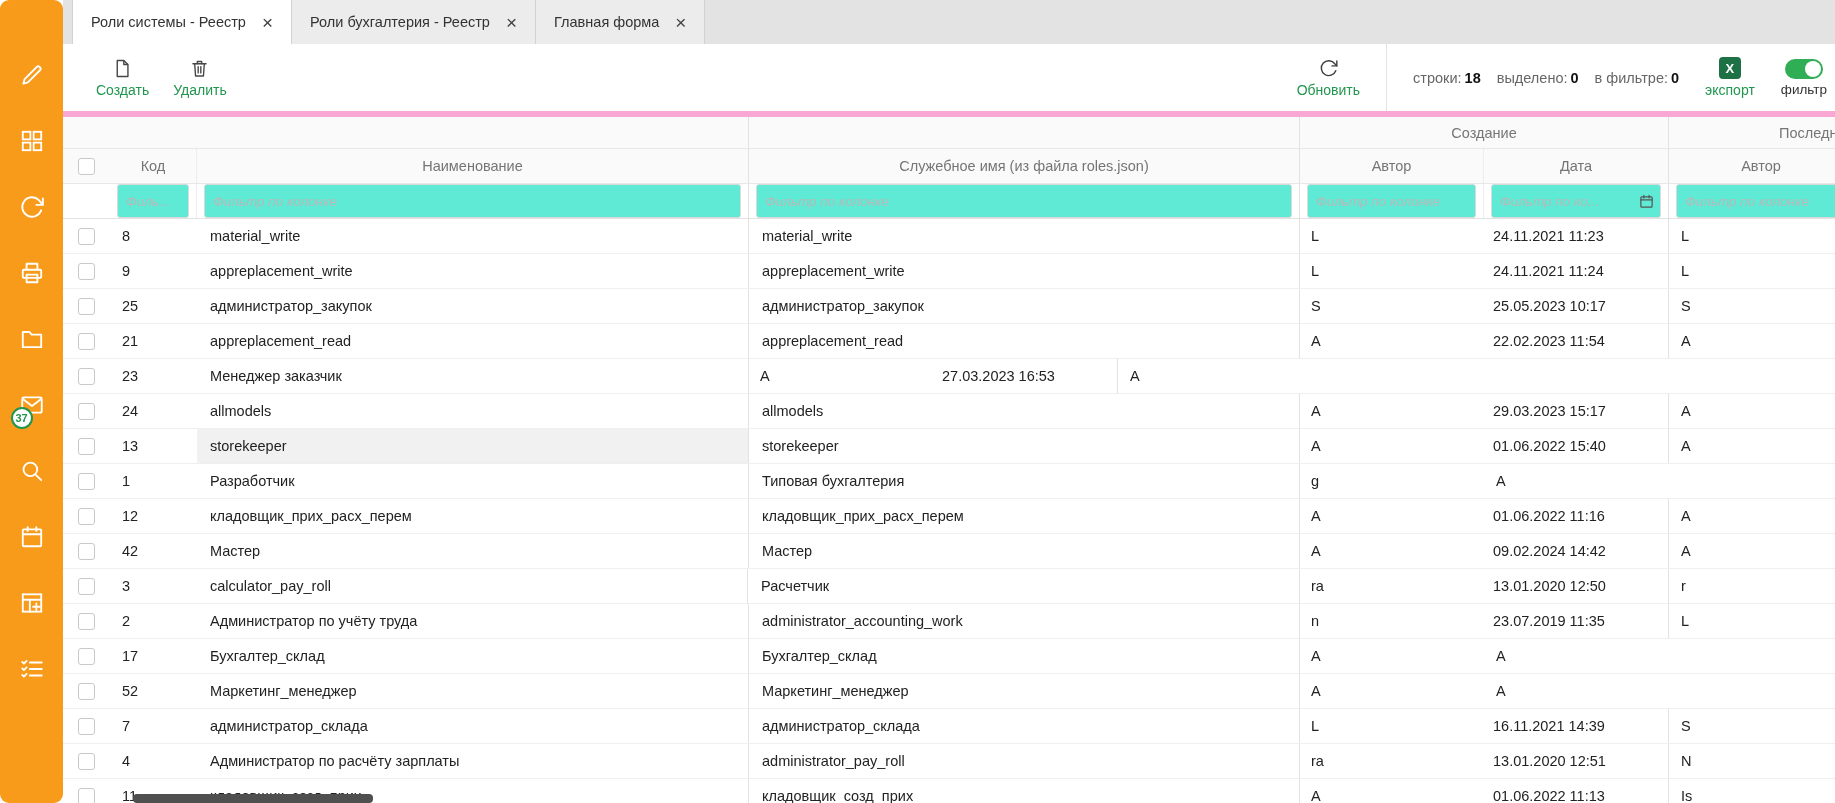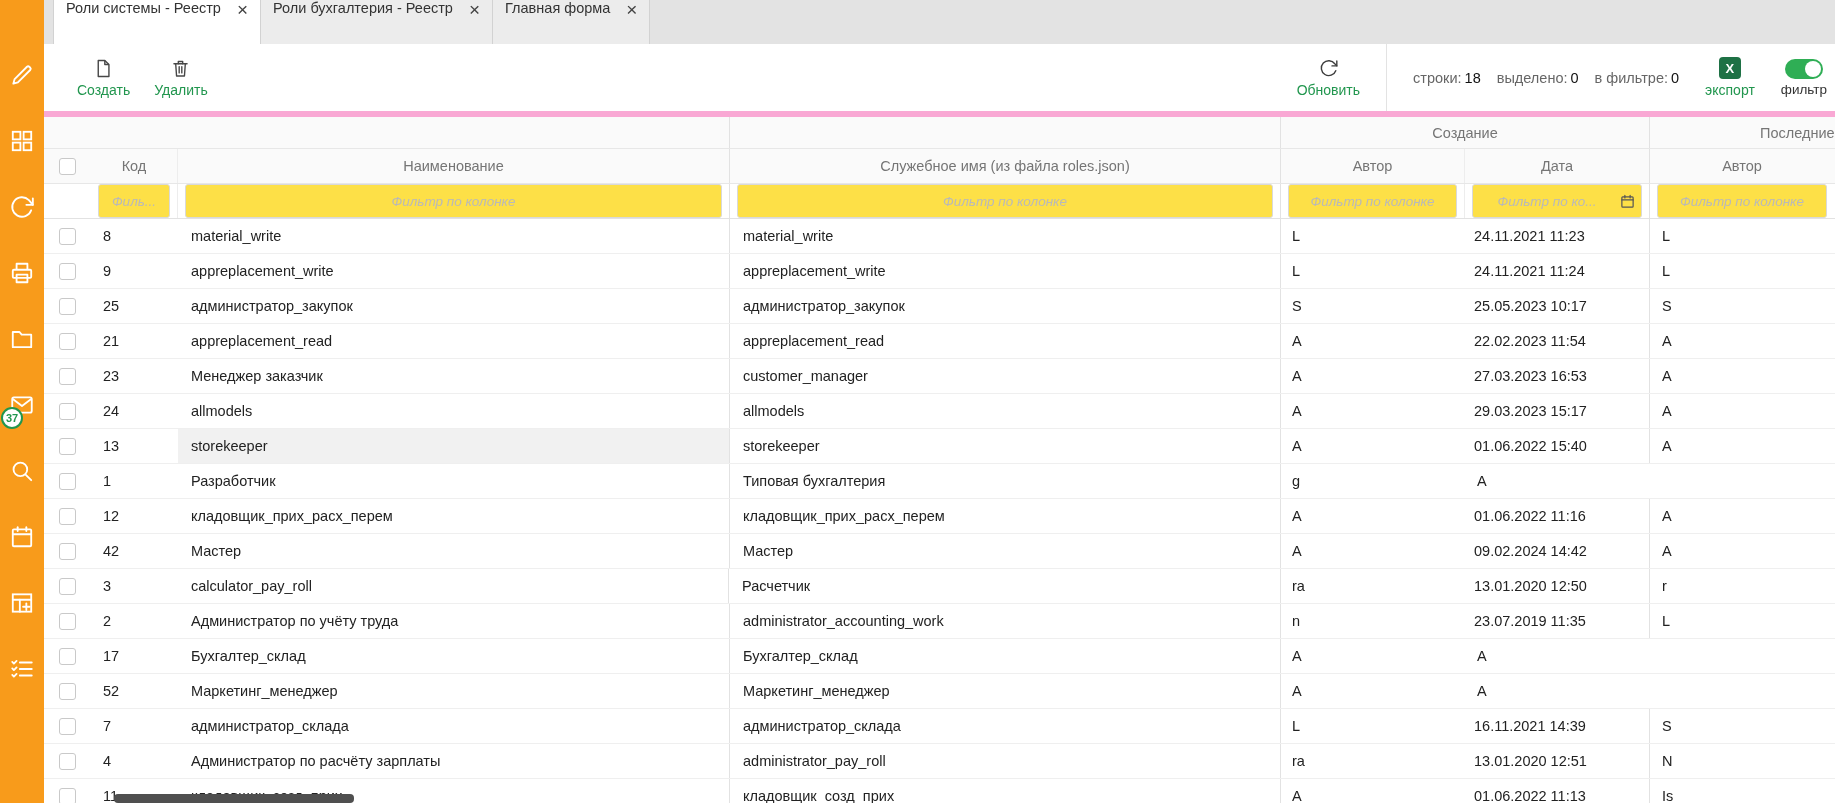--- a/index.html
+++ b/index.html
@@ -6,56 +6,56 @@
   html, body { margin: 0; padding: 0; }
   body {
     width: 1835px; height: 803px; overflow: hidden;
     font-family: "Liberation Sans", "DejaVu Sans", sans-serif;
     background: #fff; color: #222;
   }
   .app { display: flex; width: 100%; height: 100%; }
 
   
   .sidebar {
-    width: 44px; flex: none; background: var(--sidebar-bg, #F89B1B);
+    width: 63px; flex: none; background: var(--sidebar-bg, #F89B1B);
     display: flex; flex-direction: column; align-items: center;
-    padding-top: 62px; gap: 40px;
+    padding-top: 62px; gap: 40px; border-radius: 9px;
   }
   .side-icon { width: 26px; height: 26px; position: relative; cursor: pointer; }
   .side-icon svg { width: 26px; height: 26px; display: block; }
   .badge {
     position: absolute; left: -8px; bottom: -11px; width: 22px; height: 22px;
     border-radius: 50%; background: #fff; border: 2px solid var(--accent-green, #21964E);
     color: var(--accent-green, #21964E); font-size: 11px; font-weight: bold;
     display: flex; align-items: center; justify-content: center;
   }
 
   
   .main { flex: 1; min-width: 0; display: flex; flex-direction: column; position: relative; }
 
   .tabbar { height: 44px; flex: none; background: #e3e3e3; display: flex; padding-left: 9px; }
   .tab {
-    display: flex; gap: 16px; padding: 0 12px;
+    display: flex; align-items: center; gap: 16px; padding: 0 18px;
     font-size: 14.5px; color: #333; background: #ececec;
     border-right: 1px solid #d2d2d2; cursor: pointer; white-space: nowrap;
   }
   .tab.active { background: #fff; border-left: 1px solid #d2d2d2; }
   .tab-close { font-size: 19px; color: #444; line-height: 1; cursor: pointer; }
 
   .toolbar {
     height: 67px; flex: none; display: flex; align-items: center;
     padding-left: 33px; padding-right: 8px; gap: 24px; background: #fff;
   }
   .tool-btn { display: flex; flex-direction: column; align-items: center; gap: 3px; cursor: pointer; }
   .tool-btn svg { width: 21px; height: 21px; display: block; }
   .tool-label { font-size: 14px; color: var(--accent-green, #21964E); white-space: nowrap; }
   .right-cluster { margin-left: auto; display: flex; align-items: center; gap: 26px; height: 100%; }
   .vdiv { width: 1px; height: 100%; background: #e3e3e3; }
   .stats { display: flex; gap: 16px; align-items: center; font-size: 14.5px; color: #666; white-space: nowrap; }
-  .stat b { color: #111; font-weight: normal; margin-left: 3px; }
+  .stat b { color: #111; font-weight: bold; margin-left: 3px; }
   .excel-icon {
     width: 22px; height: 22px; background: var(--excel-green, #1E7145); border-radius: 4px;
     color: #fff; font-weight: bold; font-size: 13px;
     display: flex; align-items: center; justify-content: center;
   }
   .toggle { width: 38px; height: 20px; border-radius: 10px; background: var(--toggle-green, #2FAE55); position: relative; cursor: pointer; }
   .knob { position: absolute; top: 2px; right: 2px; width: 16px; height: 16px; border-radius: 50%; background: #fff; }
   .toggle-label { font-size: 13.5px; color: #333; }
 
   
@@ -86,21 +86,21 @@
   .w-service { width: 551px; }
   .w-author1 { width: 184px; }
   .w-date    { width: 185px; }
   .w-author2 { width: 184px; }
 
   .filter-row { height: 35px; display: flex; align-items: center; border-bottom: 1px solid #e2e2e2; background: #fff; }
   .fcell { height: 100%; display: flex; align-items: center; padding: 0 7px; }
   input.filter {
     width: 100%; height: 26px; border: 1px solid #d9d9d9; border-radius: 3px;
     padding: 16px 8px; font-style: italic; font-size: 13.5px; color: #555;
-    font-family: inherit; outline: none; background: #fde047; text-align: center;
+    font-family: inherit; outline: none; background: #5eead4;
   }
   input.filter::placeholder { color: #b9b9b9; font-style: italic; }
   .date-filter-wrap { position: relative; width: 100%; display: flex; align-items: center; }
   .date-filter-wrap input { padding-right: 28px; }
   .cal-icon { position: absolute; right: 7px; top: 50%; transform: translateY(-50%); width: 15px; height: 15px; }
 
   .tr {
     height: 35px; display: flex; align-items: center; background: #fff;
     border-bottom: 1px solid #efefef; font-size: 14.5px; color: #222;
   }
@@ -368,21 +368,20 @@
     <div class="td c-date bR">22.02.2023 11:54</div>
     <div class="td c-author2">A</div>
 
   </div>
             <div class="tr">
     <div class="td c-check">
                 <span class="cb"></span>
               </div>
     <div class="td c-code">23</div>
     <div class="td c-name bR">Менеджер заказчик</div>
-    <div class="td c-service bR">customer_manager</div>
     <div class="td c-author1">A</div>
     <div class="td c-date bR">27.03.2023 16:53</div>
     <div class="td c-author2">A</div>
 
   </div>
             <div class="tr">
     <div class="td c-check">
                 <span class="cb"></span>
               </div>
     <div class="td c-code">24</div>

